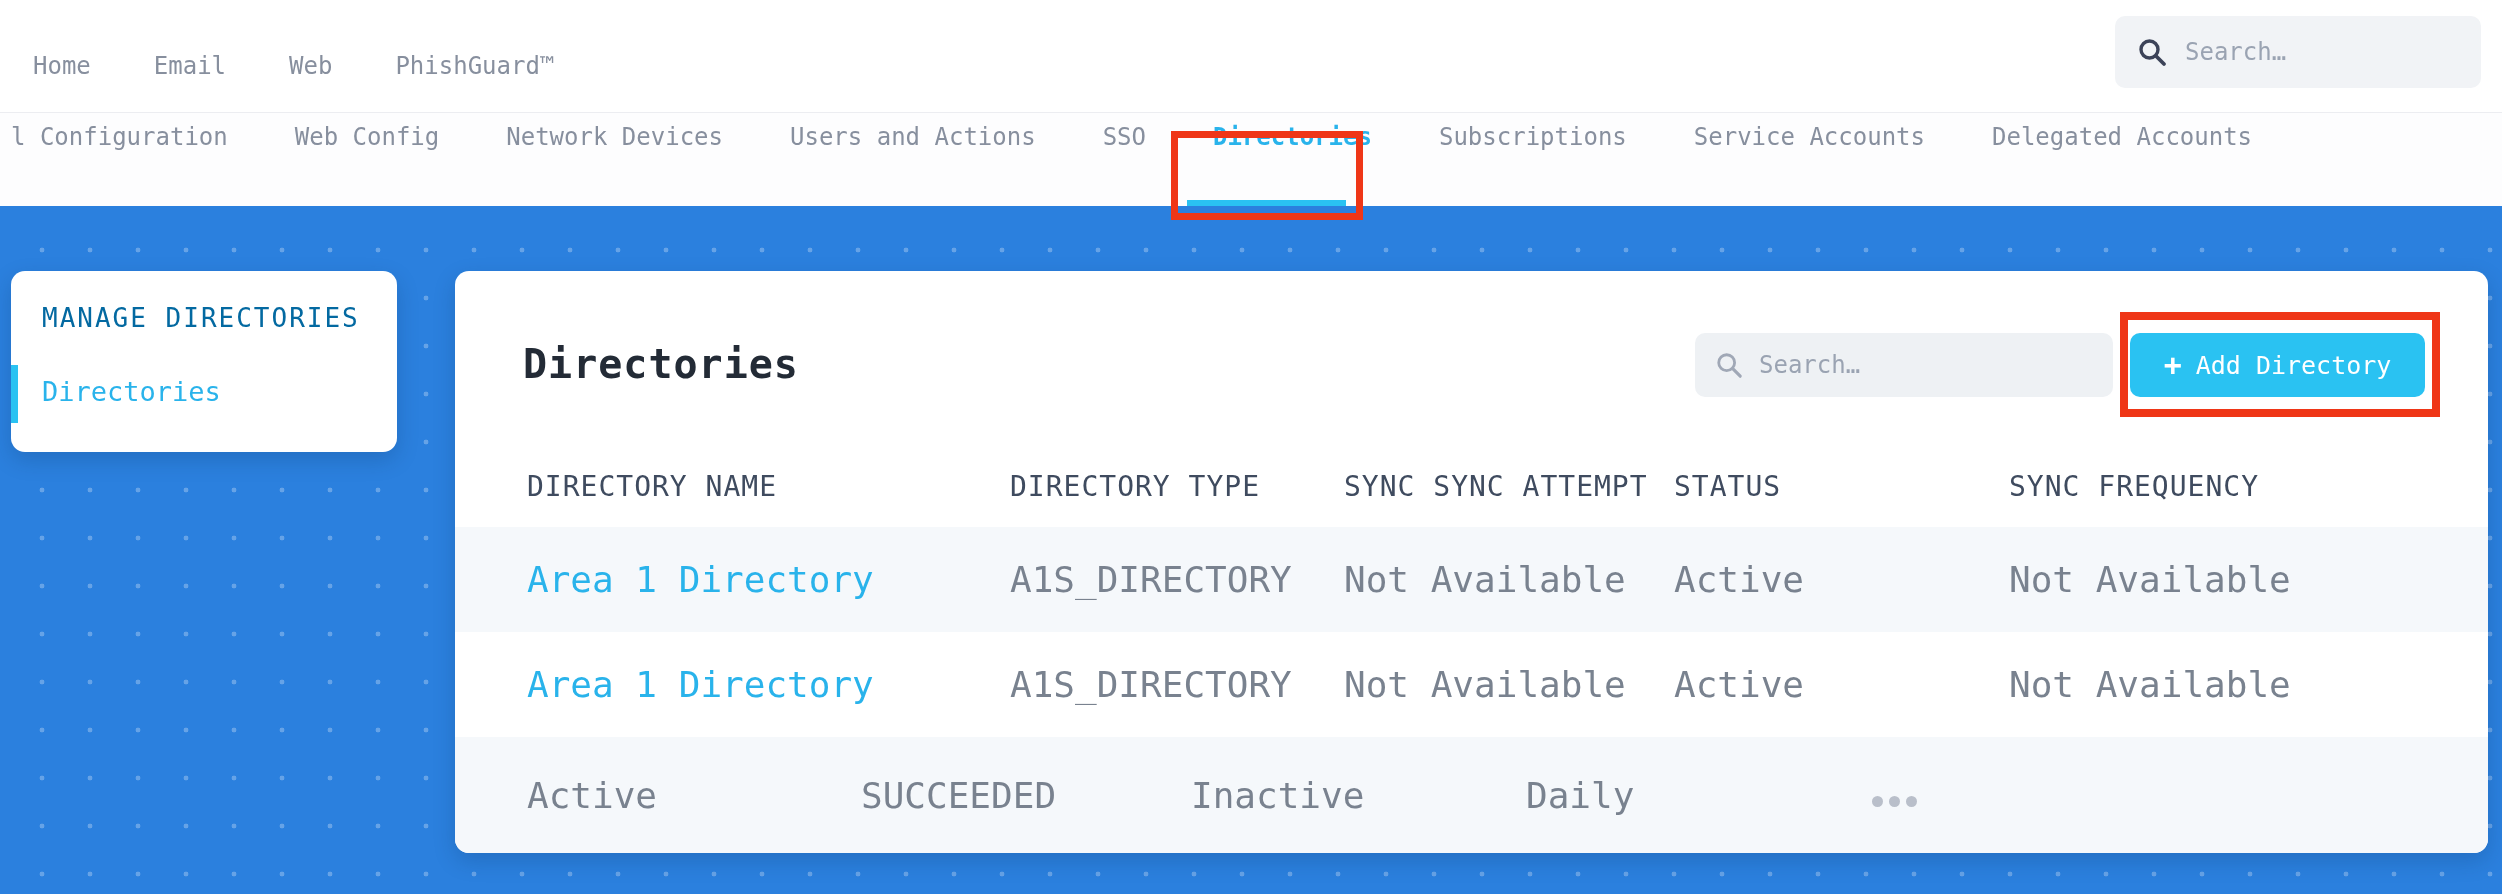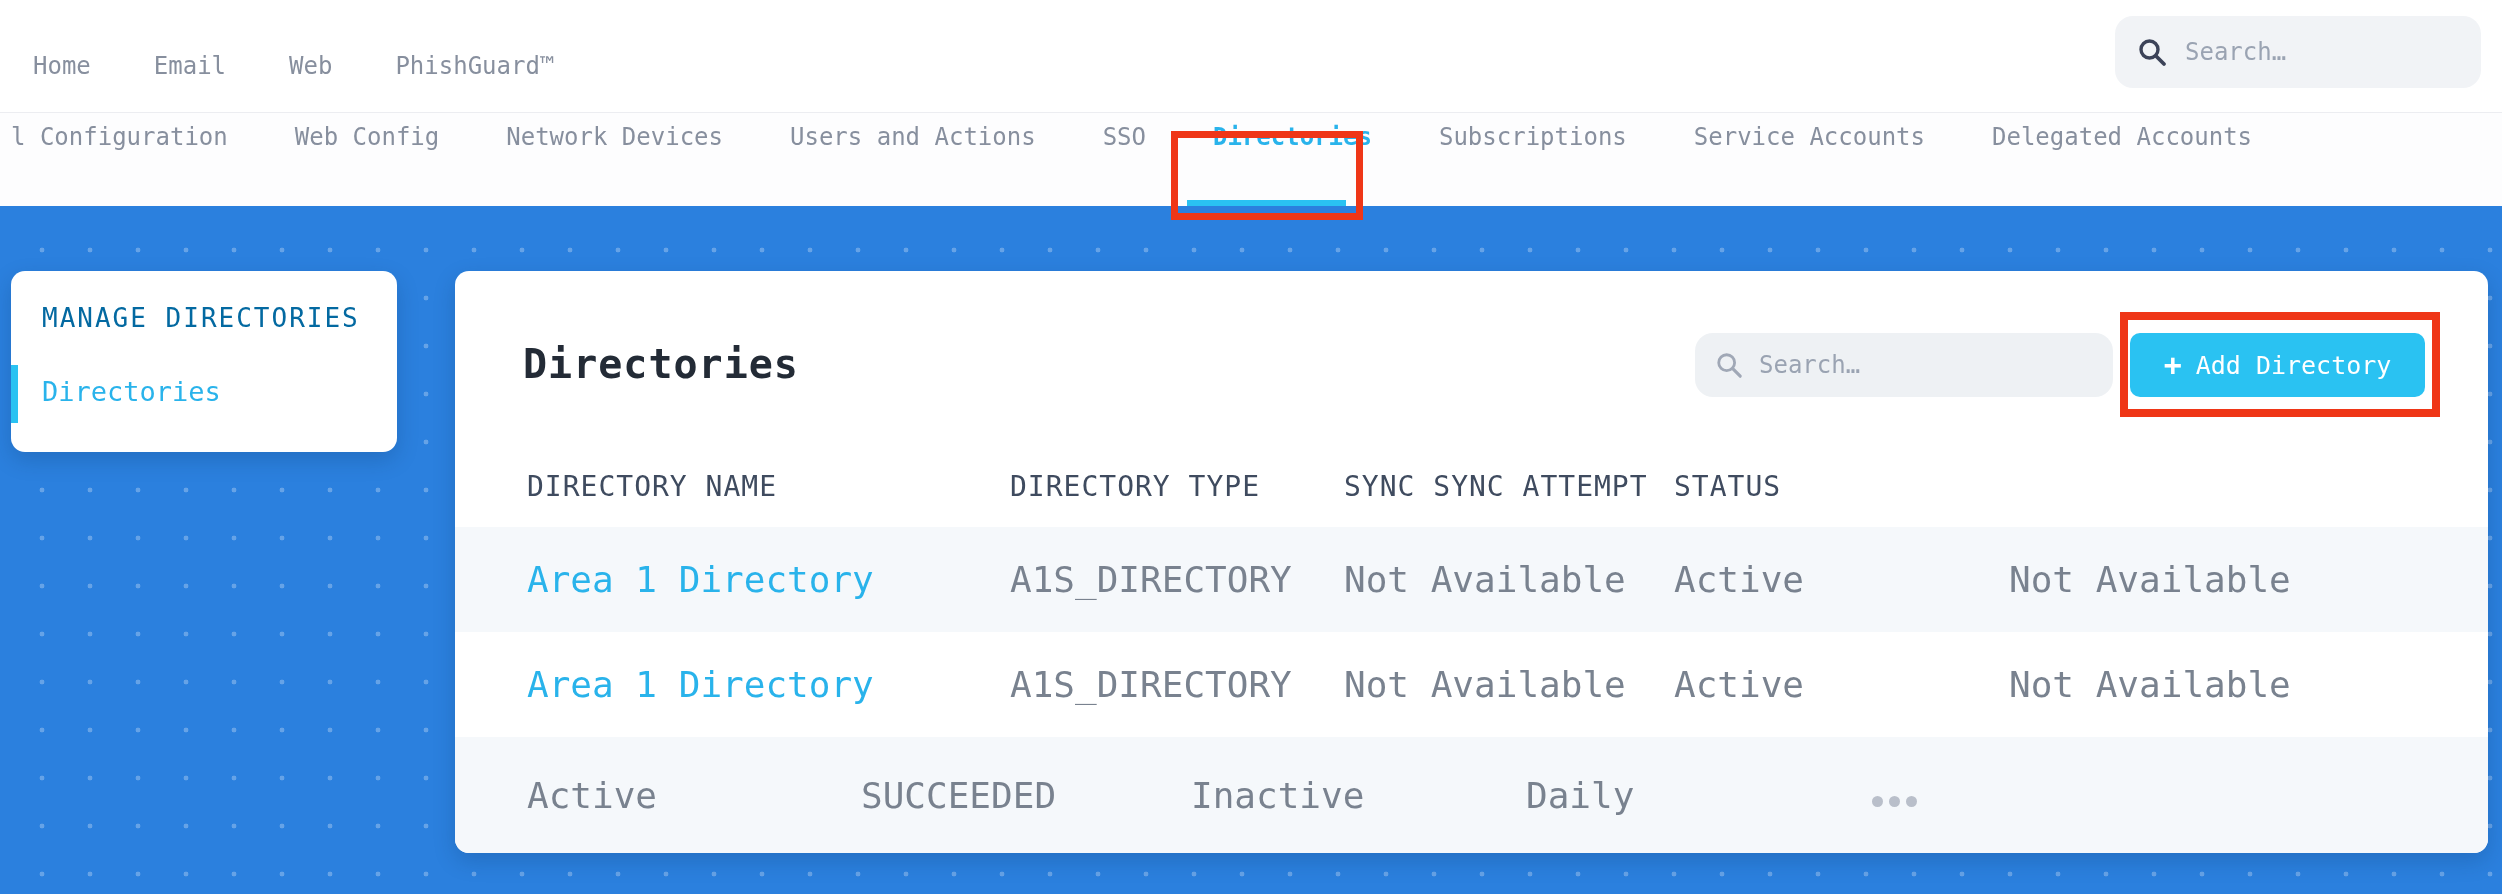--- a/index.html
+++ b/index.html
@@ -7,21 +7,21 @@
   body { font-family:"DejaVu Sans Mono","Liberation Mono",monospace; background:#ffffff; }
   #stage { position:relative; width:2152px; height:894px; }
 
   
   .topbar { position:absolute; left:0; top:0; width:2502px; height:113px;
             background:#ffffff; border-bottom:1px solid #ecedf1; z-index:10; }
   .topbar-nav { position:absolute; left:33px; top:0; height:113px; display:flex;
                 align-items:center; gap:63px; padding-top:18px; }
   .topnav-item { font-size:24px; color:#878f9e; cursor:pointer; white-space:nowrap; }
 
-  .searchbox { display:flex; align-items:center; border-radius:18px; }
+  .searchbox { display:flex; align-items:center; border-radius:10px; }
   .searchbox input { border:none; outline:none; background:transparent;
                      font-family:inherit; font-size:24px; color:#3c4358; width:100%; }
   .searchbox input::placeholder { color:#9aa3b2; }
   .topbar .searchbox { position:absolute; left:2115px; top:16px; width:366px; height:72px;
                        background:#f1f3f6; padding:0 22px; gap:18px; }
 
   
   .subnav { position:absolute; left:0; top:113px; width:2502px; height:93px;
             background:#fdfdfe; z-index:10; }
   .subnav-items { position:absolute; left:11px; top:0; height:93px; display:flex;
@@ -150,20 +150,21 @@
       <span class="plus">+</span>
       <span>Add Directory</span>
     </button>
     <div class="annotation annotation-btn"></div>
 
     <div class="thead">
       <span class="th col-name">DIRECTORY NAME</span>
       <span class="th col-type">DIRECTORY TYPE</span>
       <span class="th col-sync">SYNC SYNC ATTEMPT</span>
       <span class="th col-status">STATUS</span>
+      <span class="th col-freq">SYNC FREQUENCY</span>
       <span class="th col-menu"></span>
     </div>
 
     <div class="tbody">
 
       <div class="trow shaded">
         <span class="td link col-name">Area 1 Directory</span>
         <span class="td col-type">A1S_DIRECTORY</span>
         <span class="td col-sync">Not Available</span>
         <span class="td col-status">Active</span>

